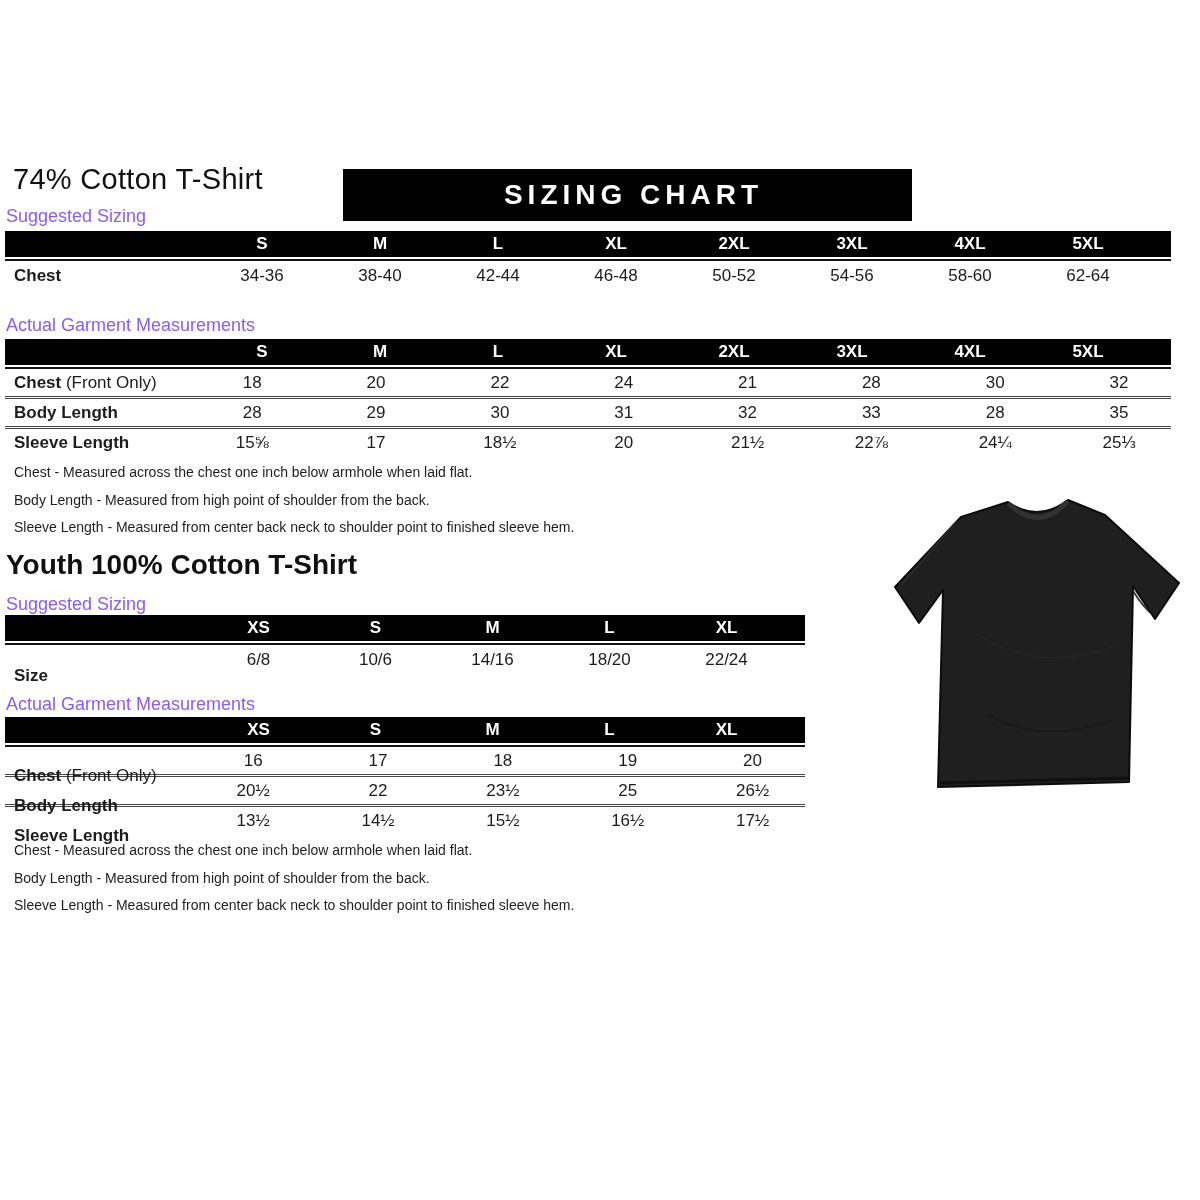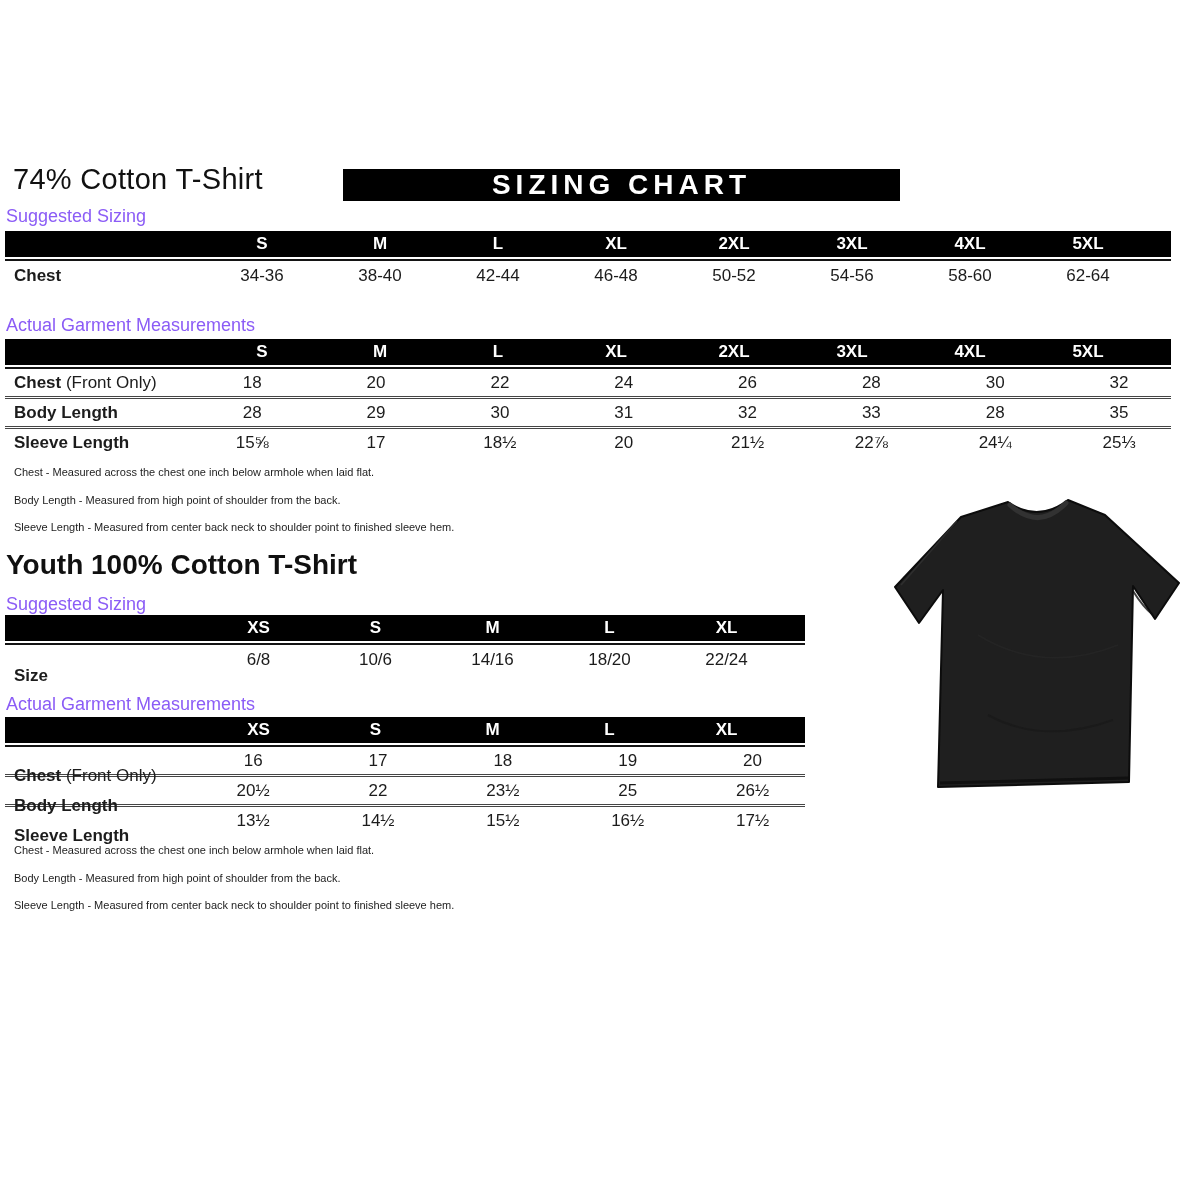--- a/index.html
+++ b/index.html
@@ -1,41 +1,41 @@
 <!DOCTYPE html>
 <html><head>
 <meta charset="utf-8">
 <style>
   html,body{margin:0;padding:0;background:#fff;}
   .canvas{
     position:relative;width:1200px;height:1200px;background:#ffffff;overflow:hidden;
     font-family:"Liberation Sans","DejaVu Sans",sans-serif;color:#1c1c1c;
   }
   .page-title{position:absolute;left:13px;top:163px;font-size:29px;font-weight:400;color:#111;letter-spacing:.3px;}
-  .banner{position:absolute;left:343px;top:169px;width:557px;height:32px;background:#000;
-    display:flex;align-items:center;justify-content:center;}
+  .banner{position:absolute;left:343px;top:169px;width:557px;height:52px;background:#000;
+    display:flex;align-items:center;justify-content:center;padding-left:12px;}
   .banner span{color:#fff;font-weight:700;font-size:28px;letter-spacing:5px;}
   .section-heading{position:absolute;font-size:18px;color:#8b5cf6;}
   .sizing-table{position:absolute;font-size:17px;}
   .trow{display:flex;align-items:center;}
   .band{background:#000;height:26px;}
   .band .cell{color:#fff;font-weight:700;}
   .underband{height:2px;background:#141414;margin-top:2px;}
   .lblcol{box-sizing:border-box;padding-left:9px;text-align:left;}
   .cell{text-align:center;}
   .t-adult .lblcol{width:198px;}
   .t-adult .cell{width:118px;}
   .t-youth .lblcol{width:195px;margin-top:31px;}
   .t-youth .cell{width:117px;}
   .suggested-row{height:30px;}
   .grow{height:27px;gap:20px;}
   .sep{border-top:3px double #454545;}
   .lbl-bold{font-weight:700;}
   .lbl-rest{font-weight:400;}
-  .notes{position:absolute;left:14px;font-size:11px;color:#1d1d1d;}
+  .notes{position:absolute;left:14px;font-size:14px;color:#1d1d1d;}
   .notes .note{margin-bottom:9px;line-height:18.5px;}
   .youth-title{position:absolute;left:6px;top:549px;font-size:28px;font-weight:700;color:#101010;}
   .tshirt{position:absolute;left:893px;top:495px;width:292px;height:305px;}
 </style>
 </head>
 <body>
 
 <div class="canvas">
 
   <div class="page-title">74% Cotton T-Shirt</div>
@@ -85,21 +85,21 @@
       <div class="cell">4XL</div>
       <div class="cell">5XL</div>
     </div>
     <div class="underband"></div>
     <div class="trow grow">
       <div class="lblcol"><span class="lbl-bold">Chest</span><span class="lbl-rest"> (Front Only)</span></div>
       <div class="cell">18</div>
       <div class="cell">20</div>
       <div class="cell">22</div>
       <div class="cell">24</div>
-      <div class="cell">26</div>
+      <div class="cell">21</div>
       <div class="cell">28</div>
       <div class="cell">30</div>
       <div class="cell">32</div>
     </div>
     <div class="trow grow sep">
       <div class="lblcol"><span class="lbl-bold">Body Length</span><span class="lbl-rest"></span></div>
       <div class="cell">28</div>
       <div class="cell">29</div>
       <div class="cell">30</div>
       <div class="cell">31</div>

